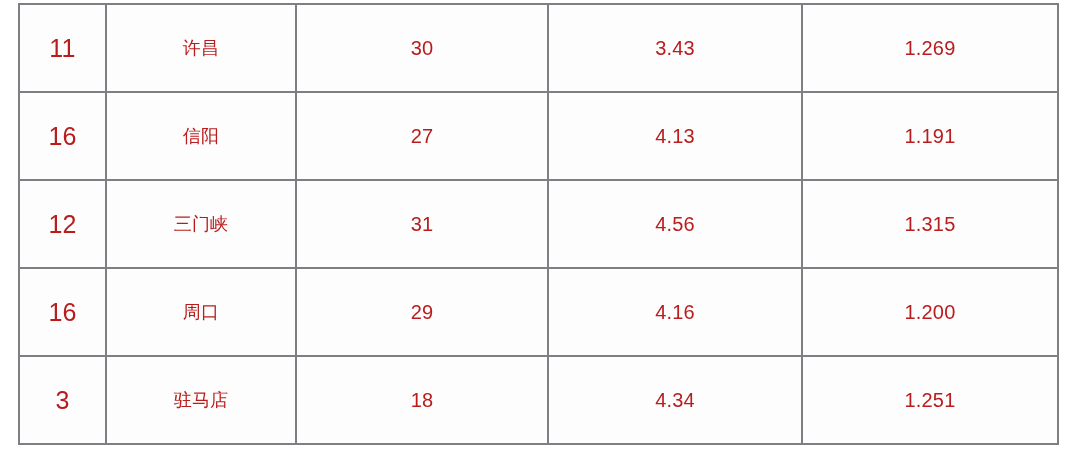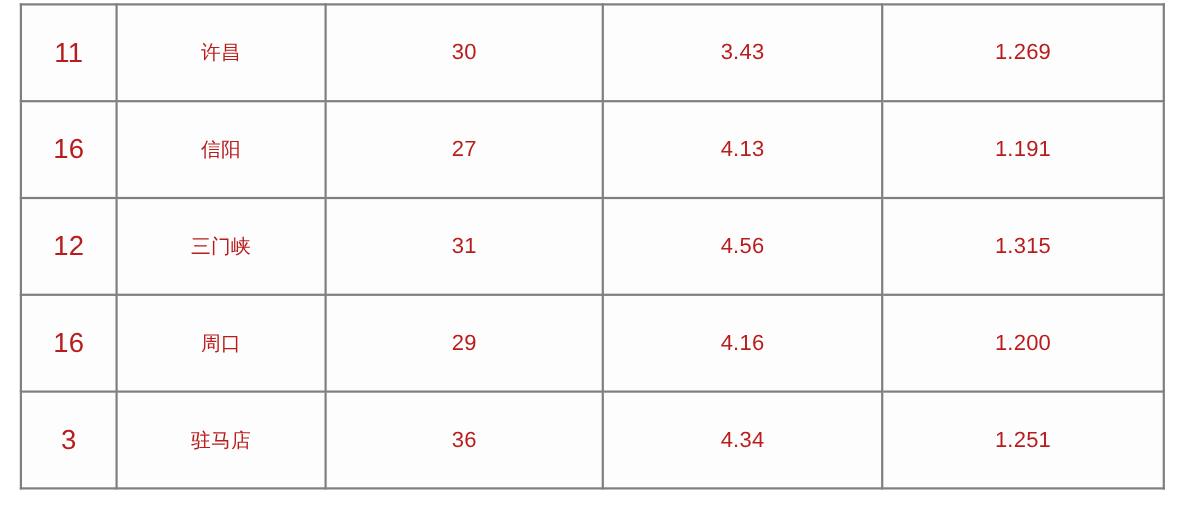--- a/index.html
+++ b/index.html
@@ -119,21 +119,21 @@
           <td class="cell-rank">16</td>
           <td class="cell-city">周口</td>
           <td class="cell-num">29</td>
           <td class="cell-num">4.16</td>
           <td class="cell-num">1.200</td>
         </tr>
 
         <tr>
           <td class="cell-rank">3</td>
           <td class="cell-city">驻马店</td>
-          <td class="cell-num">36</td>
+          <td class="cell-num">18</td>
           <td class="cell-num">4.34</td>
           <td class="cell-num">1.251</td>
         </tr>
 
       </tbody>
     </table>
   </div>
 </div>
 
 </body></html>

